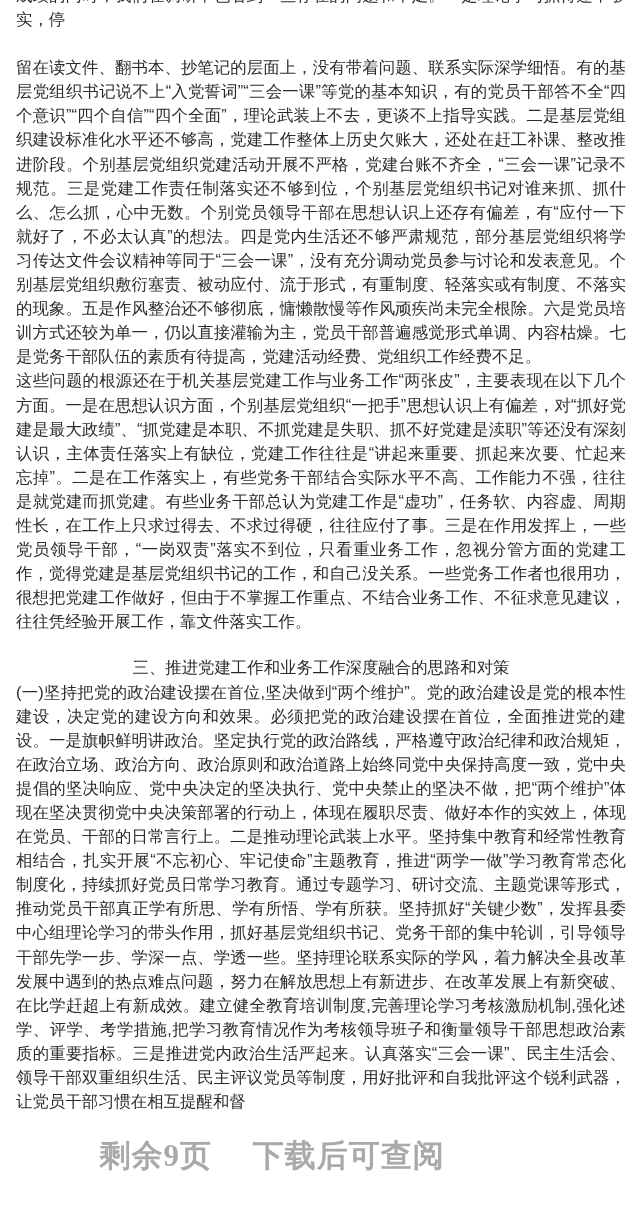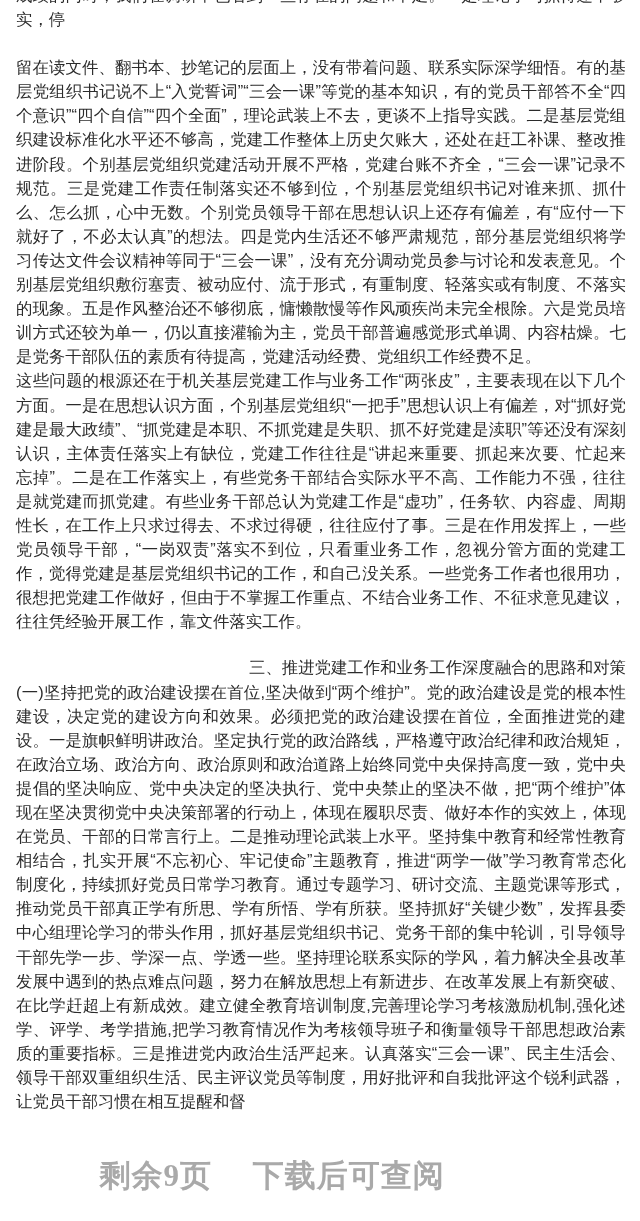--- a/index.html
+++ b/index.html
@@ -45,36 +45,35 @@
     height: 24px;
   }
   .gap-half {
     height: 22px;
   }
   .heading {
     margin: 0;
     font-size: 16.4px;
     line-height: 24.1px;
     font-weight: normal;
-    text-align: right;
+    text-align: center;
     color: #2b2b2b;
   }
   .watermark {
     position: absolute;
     left: 0;
     top: 1135px;
     width: 544px;
     text-align: center;
     font-size: 31px;
     font-weight: bold;
     color: #a9a9a9;
     letter-spacing: 1px;
     white-space: pre;
     font-family: "Liberation Serif", "DejaVu Serif", serif;
-    margin-top: 20px;
   }
 </style>
 </head>
 <body>
 
 <div class="page">
 
   <div class="doc-body">
 
     <p class="para clipped-top">成绩的同时，我们在调研中也看到一些存在的问题和不足。一是理论学习抓得还不够实，停</p>

